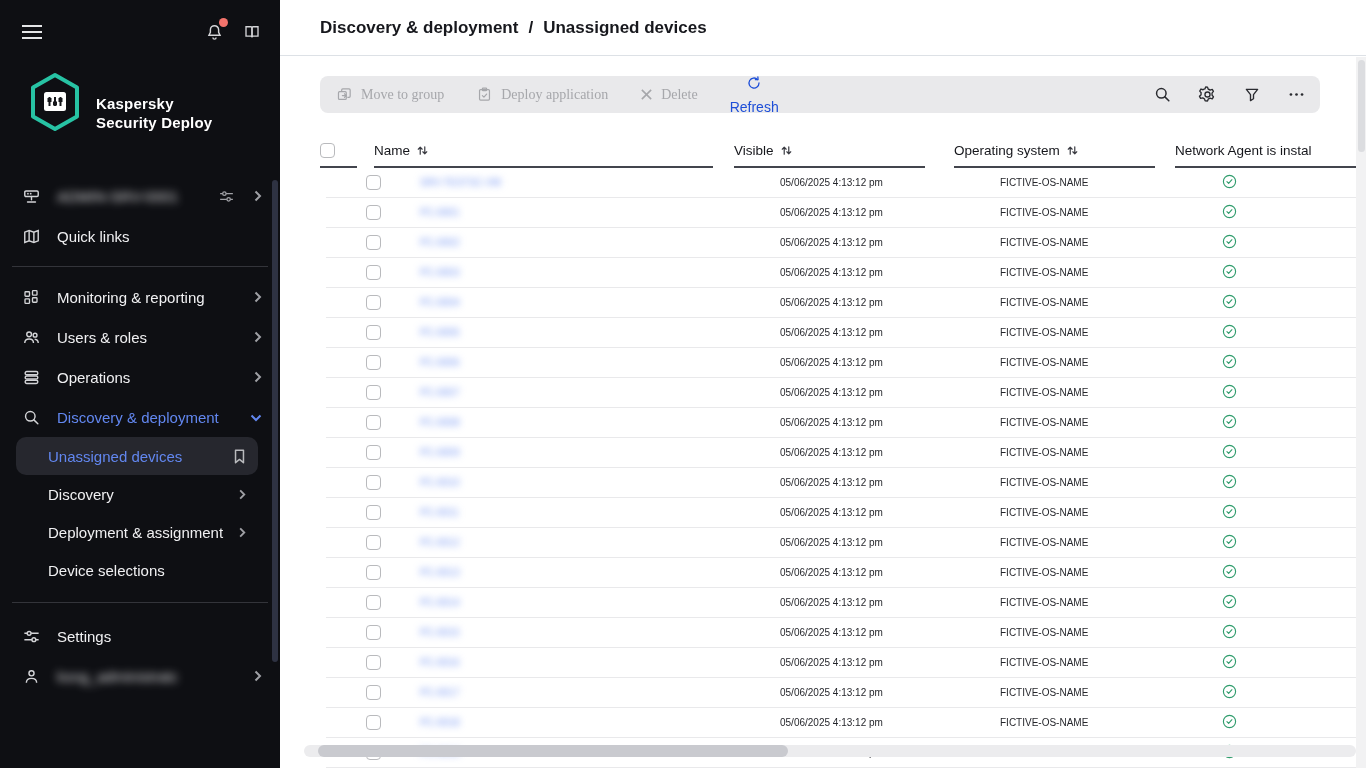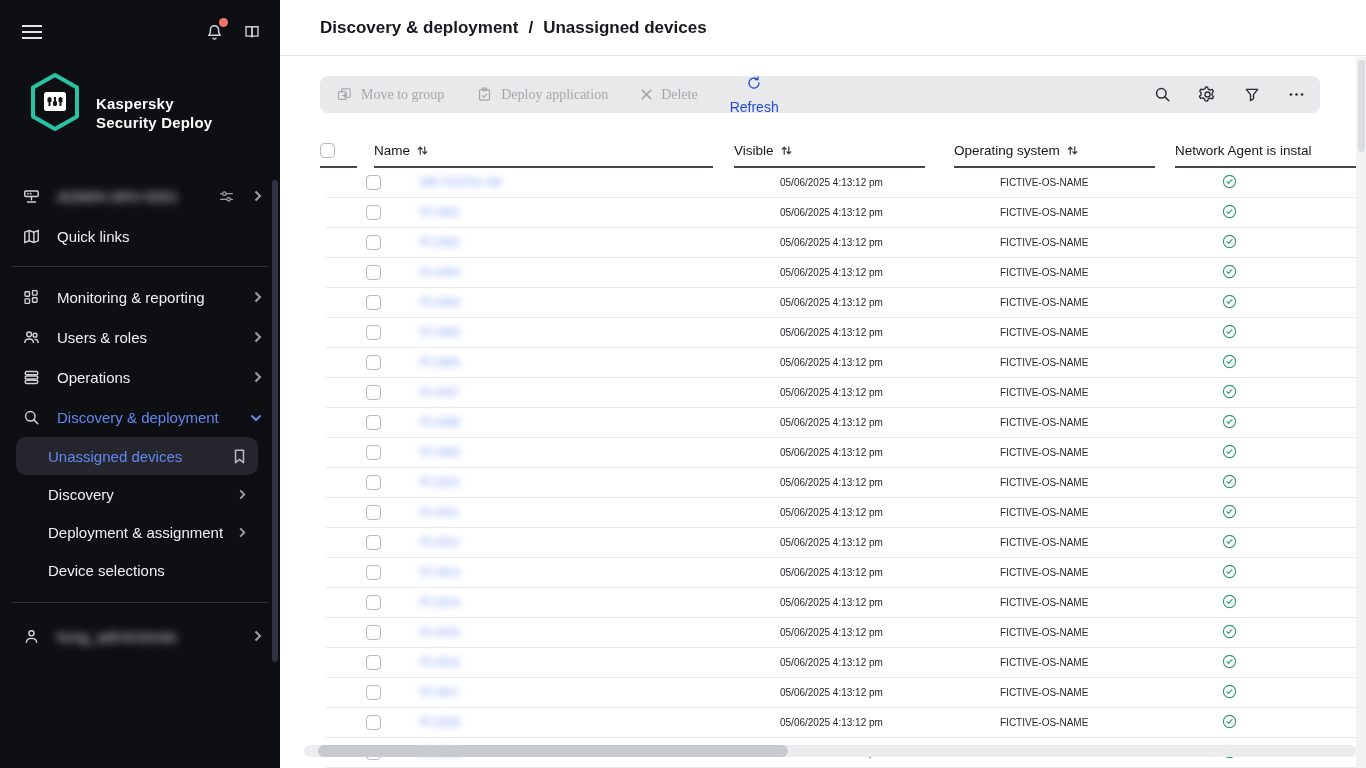--- a/index.html
+++ b/index.html
@@ -258,20 +258,30 @@
       </span>
     </div>
 
     <div class="sb-sub">
       <span class="lbl">Device selections</span>
     </div>
 
 
     <div class="sb-divider" style="margin-top:13px;margin-bottom:13px"></div>
 
+    <div class="sb-item">
+      <span class="ic">
+        <svg width="19" height="19" viewBox="0 0 24 24" fill="none" stroke="currentColor" stroke-width="1.8">
+            <path d="M3 8h18M3 16h18"></path>
+            <circle cx="9" cy="8" r="2.4" fill="#0e0f13"></circle>
+            <circle cx="15" cy="16" r="2.4" fill="#0e0f13"></circle>
+          </svg>
+      </span>
+      <span class="lbl">Settings</span>
+    </div>
 
     <div class="sb-item">
       <span class="ic">
         <svg width="19" height="19" viewBox="0 0 24 24" fill="none" stroke="currentColor" stroke-width="1.8">
             <circle cx="12" cy="8" r="3.2"></circle>
             <path d="M5.5 20c0-3.6 2.9-5.6 6.5-5.6s6.5 2 6.5 5.6"></path>
           </svg>
       </span>
       <span class="lbl redacted-dark" style="flex:0 1 auto; max-width:120px;">ksng_administrator</span>
       <span style="flex:1"></span>

